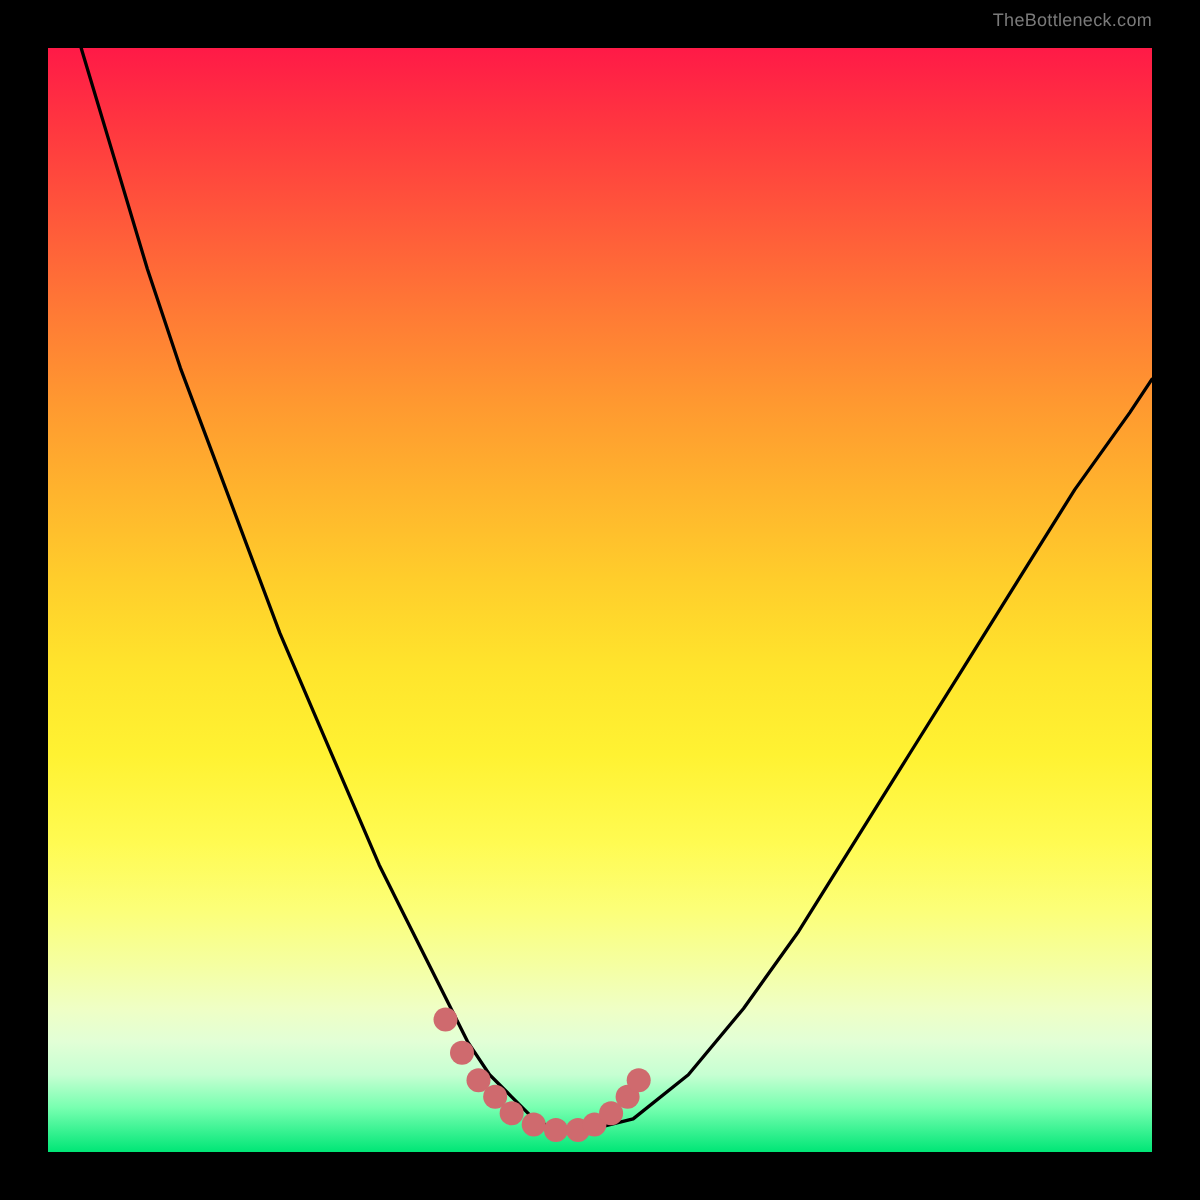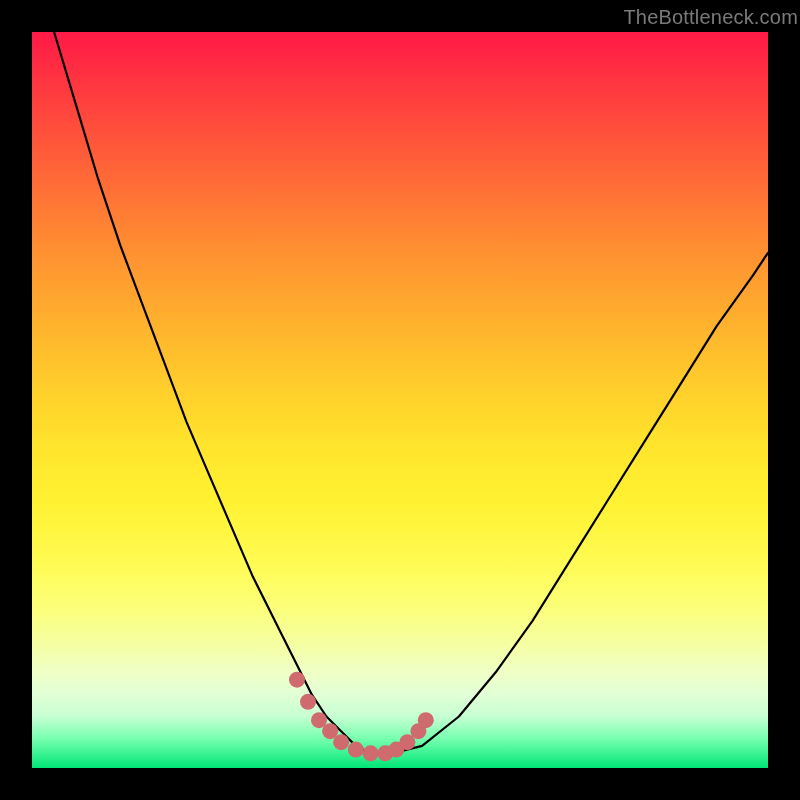--- a/index.html
+++ b/index.html
@@ -41,23 +41,23 @@
       #efffc5 87%,
       #e2ffd6 90%,
       #c6ffd2 93%,
       #77ffb0 96%,
       #00e676 100%
     );
   }
   .watermark {
     position: absolute;
     top: 6px;
-    right: 2px;
+    right: 32px;
     color: #7a7a7a;
-    font-size: 20px;
+    font-size: 12px;
     letter-spacing: 0.2px;
   }
   svg.overlay {
     position: absolute;
     top: 0;
     left: 0;
     width: 736px;
     height: 736px;
     overflow: visible;
   }

